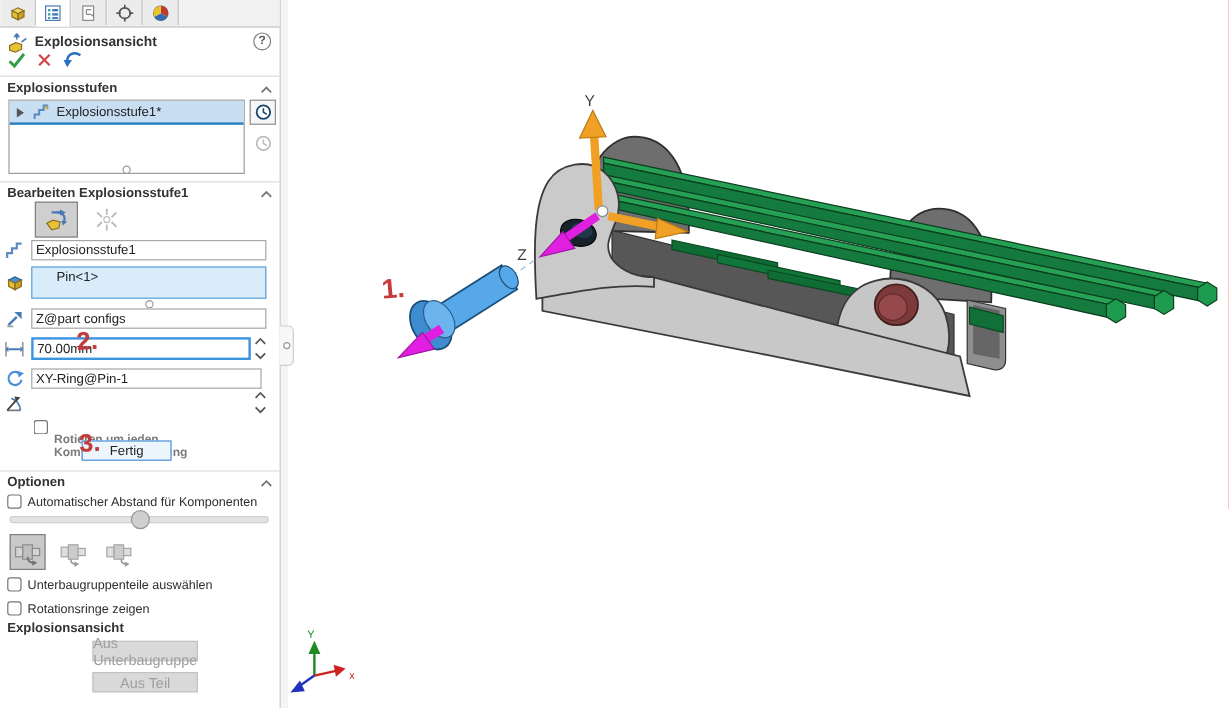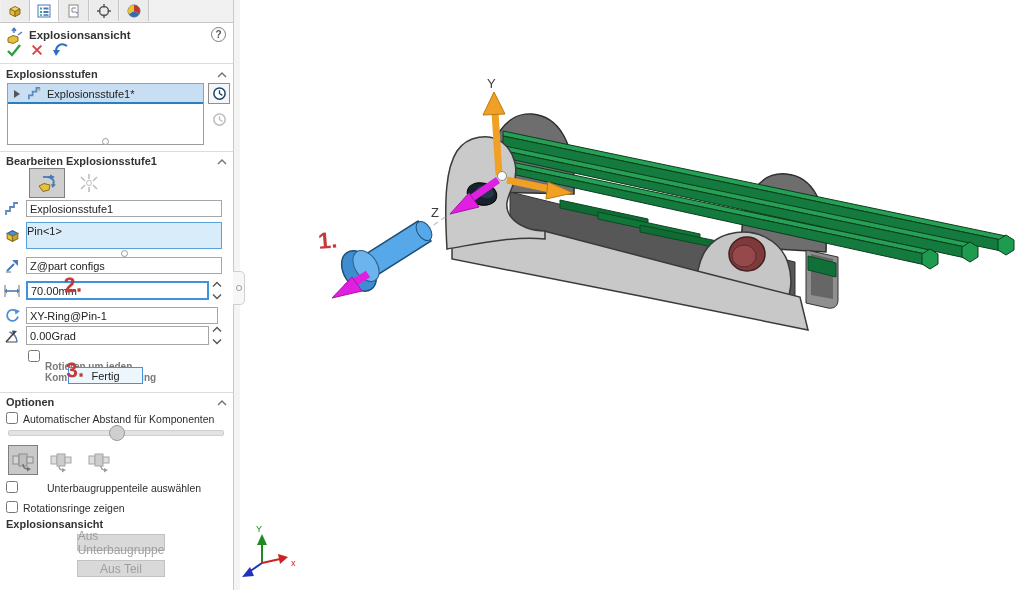--- a/index.html
+++ b/index.html
@@ -12,21 +12,21 @@
   .tab{position:absolute;top:0;width:29px;height:21px;background:#ececec;border-right:1px solid #c6c6c6;
        display:flex;align-items:center;justify-content:center;box-sizing:border-box;}
   .tab.active{background:#ffffff;height:22px;border-bottom:1px solid #fff;}
   .sect-head{font-weight:bold;color:#333;font-size:11px;}
   .divider{position:absolute;left:0;width:233px;height:1px;background:#dcdcdc;}
   .chev{position:absolute;width:12px;height:8px;}
   .inputbox{position:absolute;box-sizing:border-box;border:1px solid #a6a6a6;background:#fff;
             font-family:"Liberation Sans",sans-serif;font-size:11px;color:#222;padding:1px 3px;}
   .inputbox.hl{border:2px solid #3c93df;}
   .selbox{position:absolute;box-sizing:border-box;border:1px solid #59a1d8;background:#d9ecfa;
-          font-size:11px;color:#222;padding:2px 0;}
+          font-size:11px;color:#222;padding:2px 20px;}
   .spin{position:absolute;width:12px;height:19px;display:flex;flex-direction:column;justify-content:space-between;cursor:pointer;}
   .cklabel{color:#2e2e2e;font-size:10.5px;}
   .graylbl{color:#7a7a7a;}
   input[type=checkbox]{width:12px;height:12px;margin:0;}
   .btn-disabled{position:absolute;box-sizing:border-box;background:#d9d9d9;border:1px solid #c2c2c2;
                 color:#9e9e9e;font-size:12px;display:flex;align-items:center;justify-content:center;}
   .tglbtn{position:absolute;width:36px;height:30px;box-sizing:border-box;display:flex;align-items:center;justify-content:center;}
   .tglbtn.pressed{background:#cfcfcf;border:1px solid #7f7f7f;}
   .optbtn{position:absolute;width:30px;height:30px;box-sizing:border-box;display:flex;align-items:center;justify-content:center;background:#fff;}
   .optbtn.pressed{background:#c9c9c9;border:1px solid #7f7f7f;}
@@ -212,21 +212,20 @@
       <polygon points="10.5,1 16,3 11.5,6.5" fill="#4a90d9"></polygon>
     </svg>
     <input class="inputbox" style="left: 26px; top: 307px; width: 192px; height: 17px;" value="XY-Ring@Pin-1">
 
     <svg class="abs" style="left:3px;top:327px;" width="18" height="18" viewBox="0 0 18 18">
       <path d="M3 15 H14" stroke="#7a7a7a" stroke-width="1.4"></path>
       <path d="M14 15 A11 11 0 0 0 6.5 5" stroke="#4a7ab5" stroke-width="1.5" fill="none"></path>
       <path d="M3 15 L11 6" stroke="#444" stroke-width="1.5"></path>
       <polygon points="9,3.5 14,4 10.5,8" fill="#444"></polygon>
     </svg>
-    <input class="inputbox" style="left: 26px; top: 326px; width: 183px; height: 19px;" value="0.00Grad">
     <div class="spin" style="left:212px;top:326px;">
       <svg width="10" height="7" viewBox="0 0 10 7">
           <polyline points="1,5.5 5,1.5 9,5.5" fill="none" stroke="#555" stroke-width="1.4"></polyline>
         </svg>
       <svg width="10" height="7" viewBox="0 0 10 7">
           <polyline points="1,1.5 5,5.5 9,1.5" fill="none" stroke="#555" stroke-width="1.4"></polyline>
         </svg>
     </div>
 
     <input type="checkbox" class="abs" style="left: 28px; top: 350px;">
@@ -270,21 +269,21 @@
       <svg width="26" height="26" viewBox="0 0 26 26">
         <rect x="3" y="9" width="6" height="8" fill="#dedede" stroke="#a5a5a5"></rect>
         <rect x="9" y="7" width="8" height="12" fill="#cccccc" stroke="#a5a5a5"></rect>
         <rect x="17" y="10" width="6" height="6" fill="#dedede" stroke="#a5a5a5"></rect>
         <path d="M15 19 C15 22 17 23 19 23" stroke="#9a9a9a" stroke-width="1.3" fill="none"></path>
         <polygon points="18,21 22,23 18,25.5" fill="#9a9a9a"></polygon>
       </svg>
     </div>
 
     <input type="checkbox" class="abs" style="left: 6px; top: 481px;">
-    <span class="abs cklabel" style="left:23px;top:482px;margin-left:24px;">Unterbaugruppenteile auswählen</span>
+    <span class="abs cklabel" style="left:23px;top:482px;">Unterbaugruppenteile auswählen</span>
 
     <input type="checkbox" class="abs" style="left: 6px; top: 501px;">
     <span class="abs cklabel" style="left:23px;top:502px;">Rotationsringe zeigen</span>
 
     <div class="abs sect-head" style="left:6px;top:518px;font-weight:bold;">Explosionsansicht</div>
 
     <div class="btn-disabled" style="left:77px;top:534px;width:88px;height:17px;">Aus Unterbaugruppe</div>
     <div class="btn-disabled" style="left:77px;top:560px;width:88px;height:17px;">Aus Teil</div>
 
     <div class="redmark" style="left:64px;top:273px;">2.</div>

